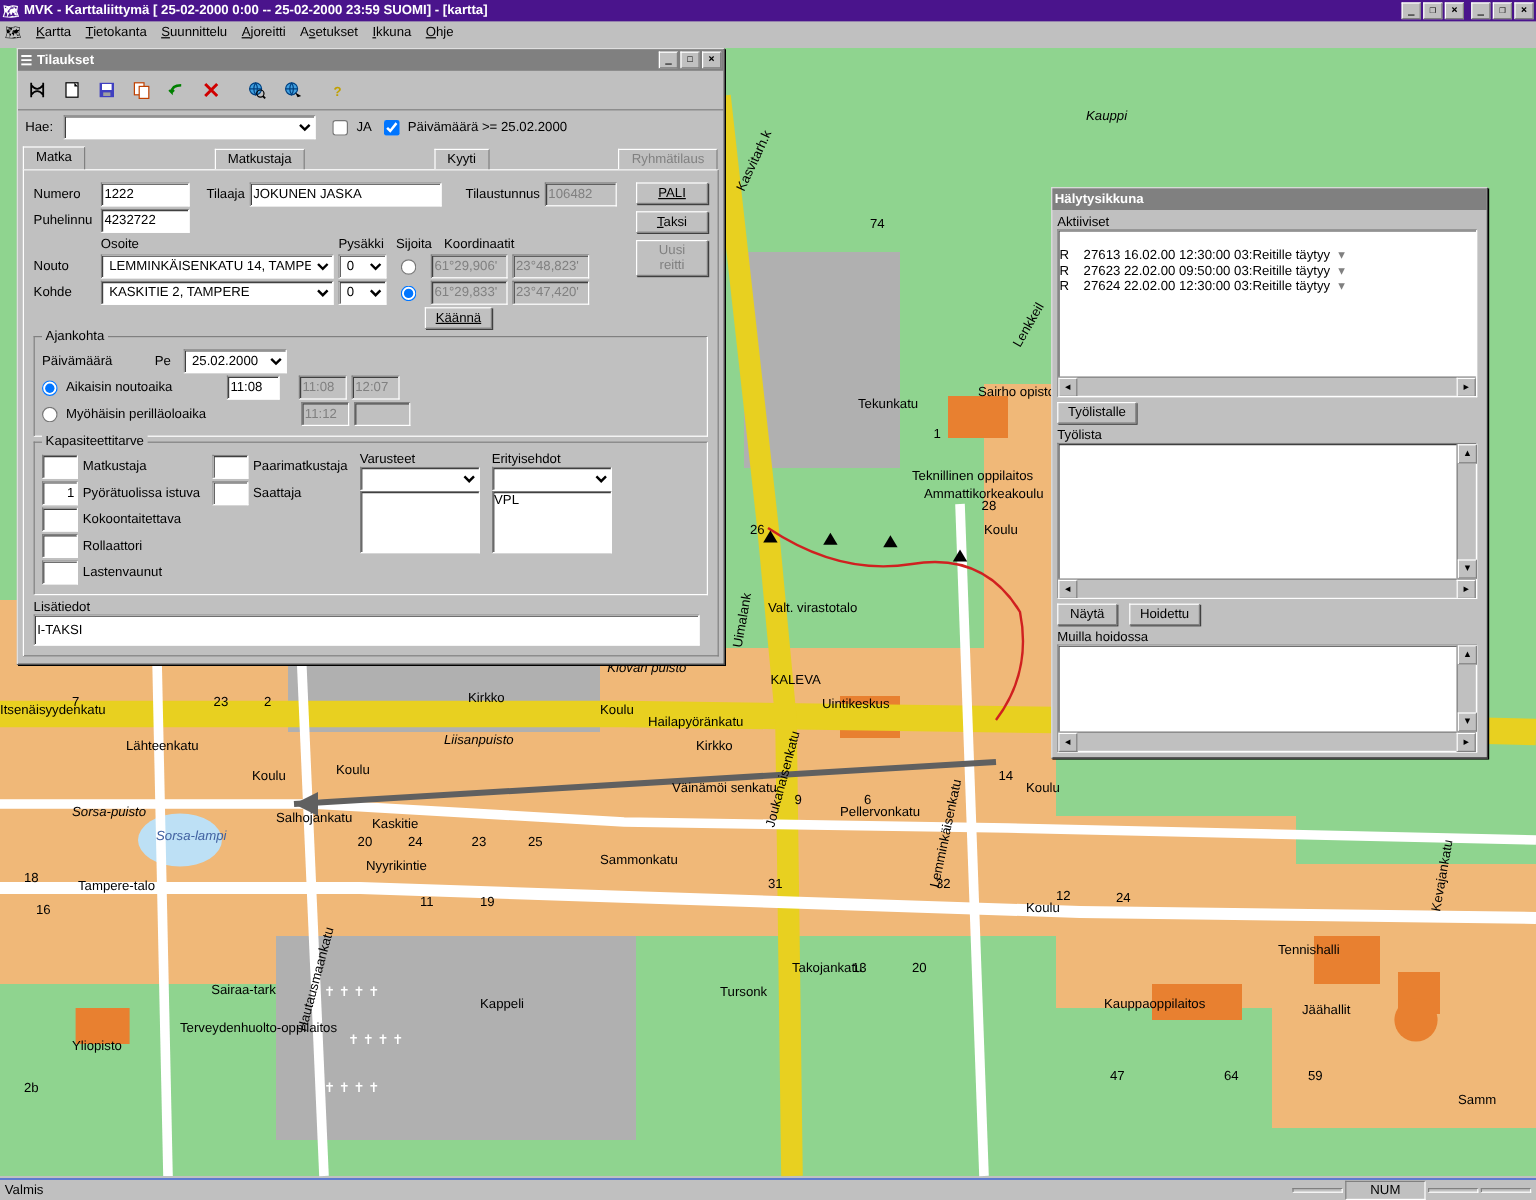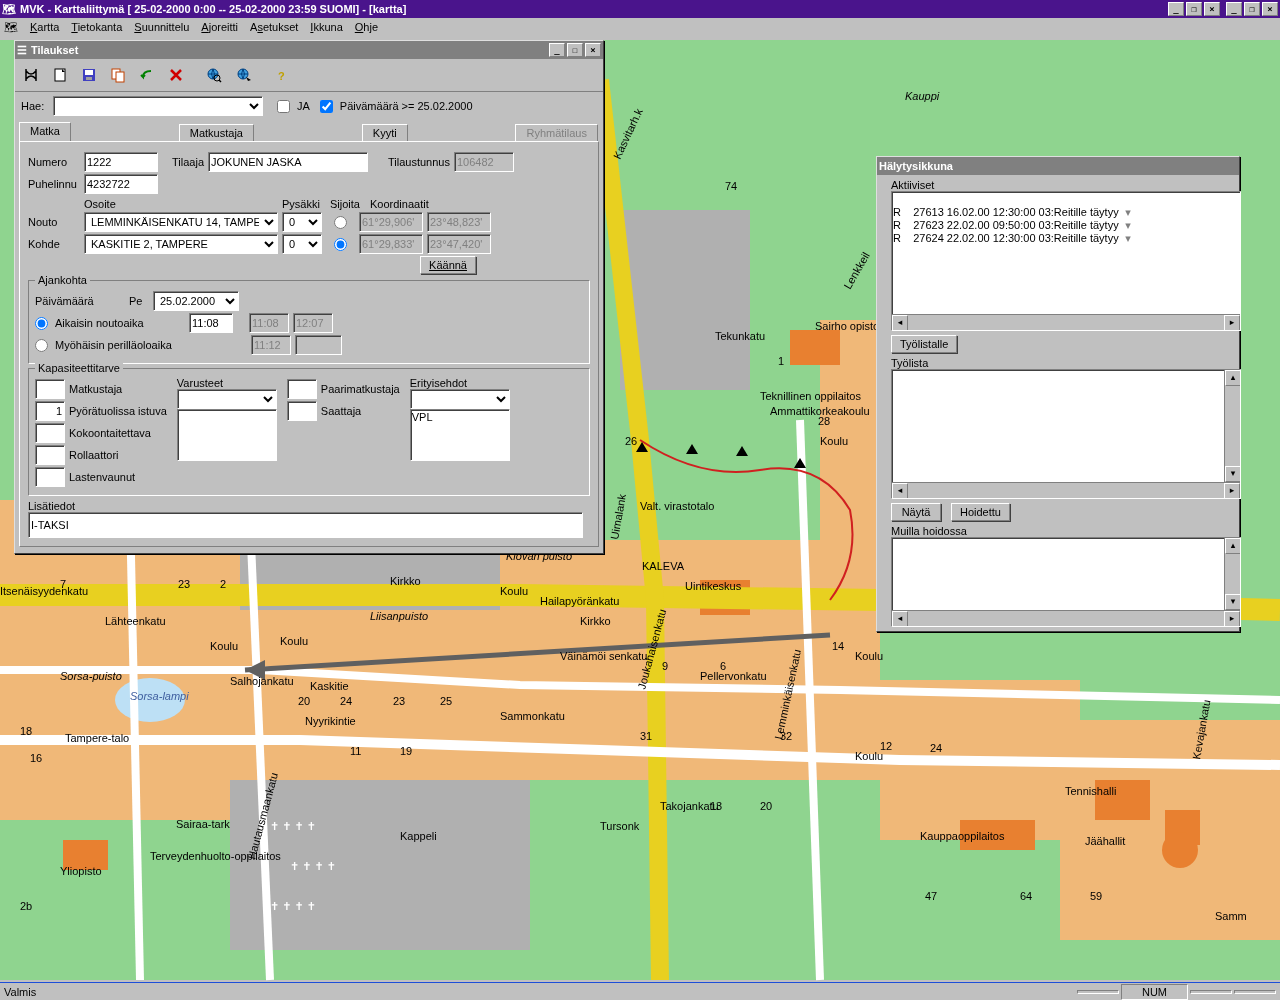--- a/index.html
+++ b/index.html
@@ -351,20 +351,25 @@
             <input type="radio" name="sij" checked="" style="margin: 0px 8px;">
             <input type="text" class="ro" readonly="" style="width: 64px; color: rgb(128, 128, 128);" value="61°29,833'">
             <input type="text" class="ro" readonly="" style="width: 64px; color: rgb(128, 128, 128);" value="23°47,420'">
           </div>
           <div class="row">
             <span style="flex:1;"></span>
             <div class="btn"><u>Käännä</u></div>
             <span style="width:110px;"></span>
           </div>
         </div>
+        <div style="width:60px; display:flex; flex-direction:column; gap:6px; padding-top:2px;">
+          <div class="btn"><u>PALI</u></div>
+          <div class="btn"><u>T</u>aksi</div>
+          <div class="btn disabled">Uusi reitti</div>
+        </div>
       </div>
 
       
       <div class="group">
         <span class="legend">Ajankohta</span>
         <div class="row">
           <span style="width:90px;">Päivämäärä</span>
           <span style="width:20px;">Pe</span>
           <select style="width:86px;"><option>25.02.2000</option></select>
         </div>
@@ -405,54 +410,54 @@
             <div class="row">
                 <input type="text" style="width: 30px;"> 
                 <span>Rollaattori</span>
               </div>
             <div class="row">
                 <input type="text" style="width: 30px;"> 
                 <span>Lastenvaunut</span>
               </div>
           </div>
           <div>
+            <div class="row">
+                <input type="text" style="width: 30px;"> 
+                <span>Paarimatkustaja</span>
+              </div>
+            <div class="row">
+                <input type="text" style="width: 30px;"> 
+                <span>Saattaja</span>
+              </div>
+          </div>
+          <div>
             <div>Varusteet</div>
             <select style="width:100px;"></select>
             <div class="listbox" style="width:100px;height:52px;"></div>
-          </div>
-          <div>
-            <div class="row">
-                <input type="text" style="width: 30px;"> 
-                <span>Paarimatkustaja</span>
-              </div>
-            <div class="row">
-                <input type="text" style="width: 30px;"> 
-                <span>Saattaja</span>
-              </div>
           </div>
           <div>
             <div>Erityisehdot</div>
             <select style="width:100px;"></select>
             <div class="listbox" style="width:100px;height:52px;padding:1px;">VPL</div>
           </div>
         </div>
       </div>
 
       <div style="margin-top:4px;">Lisätiedot</div>
       <input type="text" style="width: 555px; height: 26px;" value="I-TAKSI">
 
     </div>
   </div>
 </div>
 
 <div class="innerwin" style="left:876px; top:156px; width:364px;">
   <div class="titlebar inactive">
     <span>Hälytysikkuna</span>
   </div>
-  <div style="padding:4px 14px;">
+  <div style="padding:4px 4px;">
     <div>Aktiiviset</div>
     <div class="listbox" style="position:relative;width:350px;height:140px;font-family:monospace;font-size:11px;white-space:pre;padding:1px;">
 <span>R    27613 16.02.00 12:30:00 03:Reitille täytyy</span> <span style="color:#808080;">▾</span>
 <span>R    27623 22.02.00 09:50:00 03:Reitille täytyy</span> <span style="color:#808080;">▾</span>
 <span>R    27624 22.02.00 12:30:00 03:Reitille täytyy</span> <span style="color:#808080;">▾</span>
       <div class="scroll-h"><div class="scrollbtn">◂</div><div style="flex:1;"></div><div class="scrollbtn">▸</div></div>
     </div>
     <div class="row" style="margin-top:4px;">
       <div class="btn">Työlistalle</div>
     </div>

